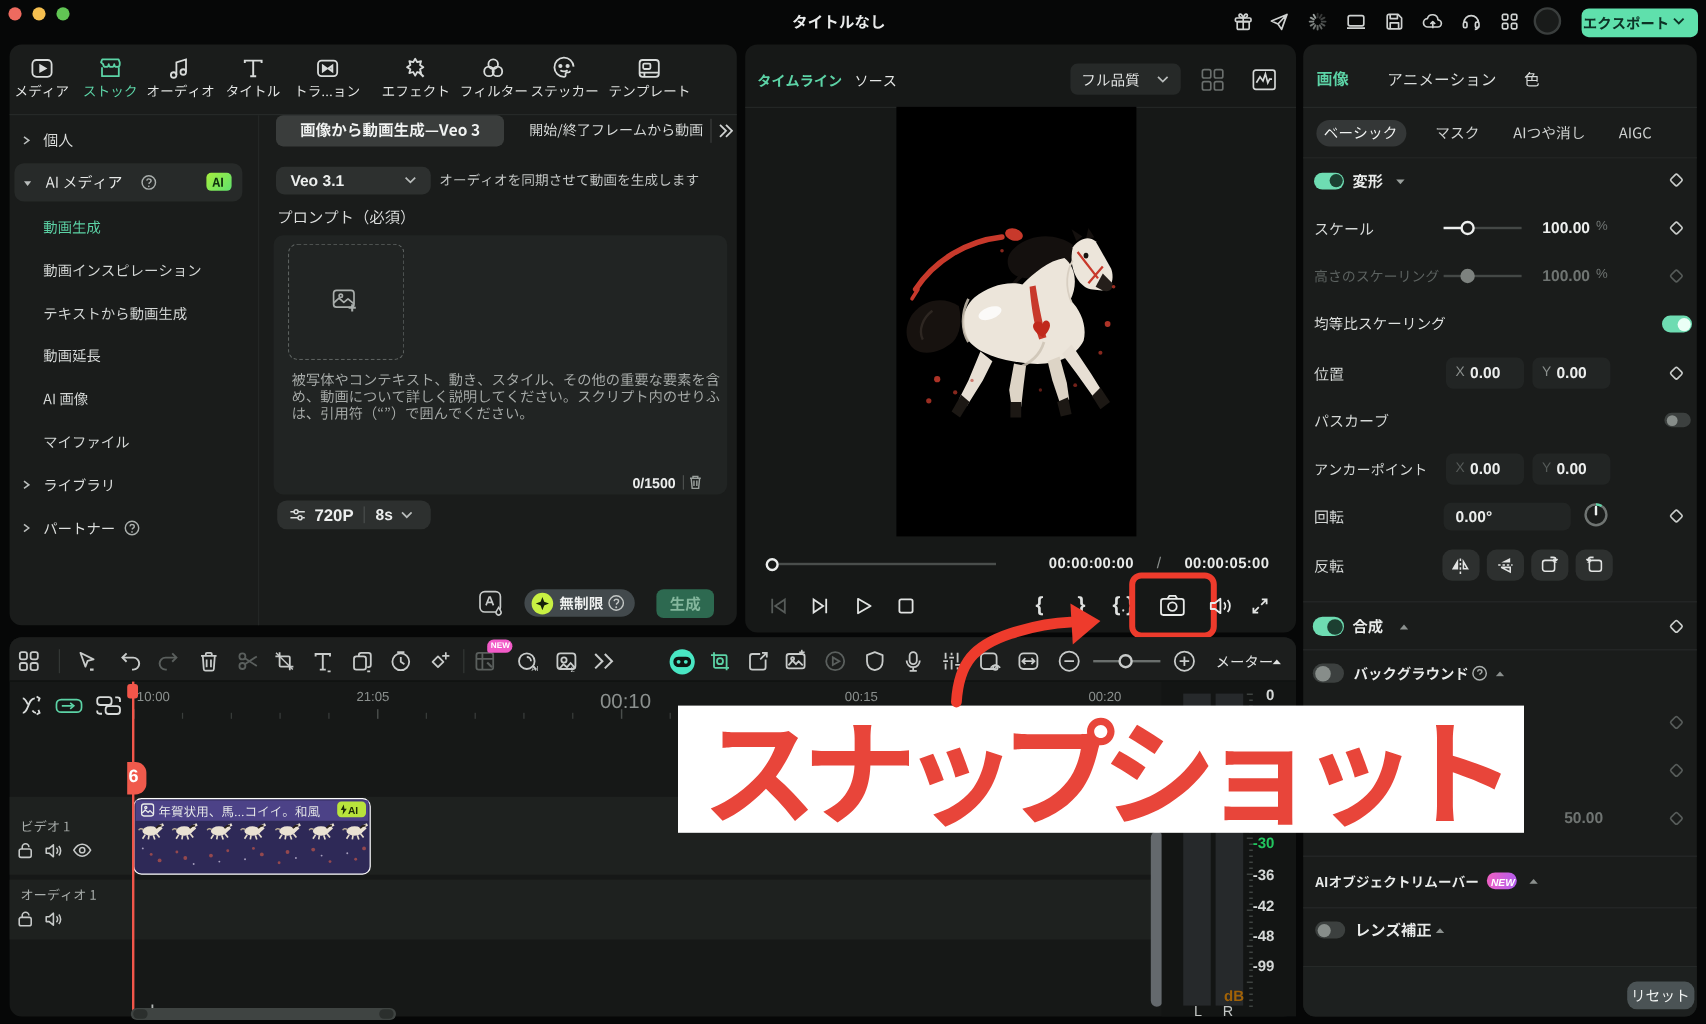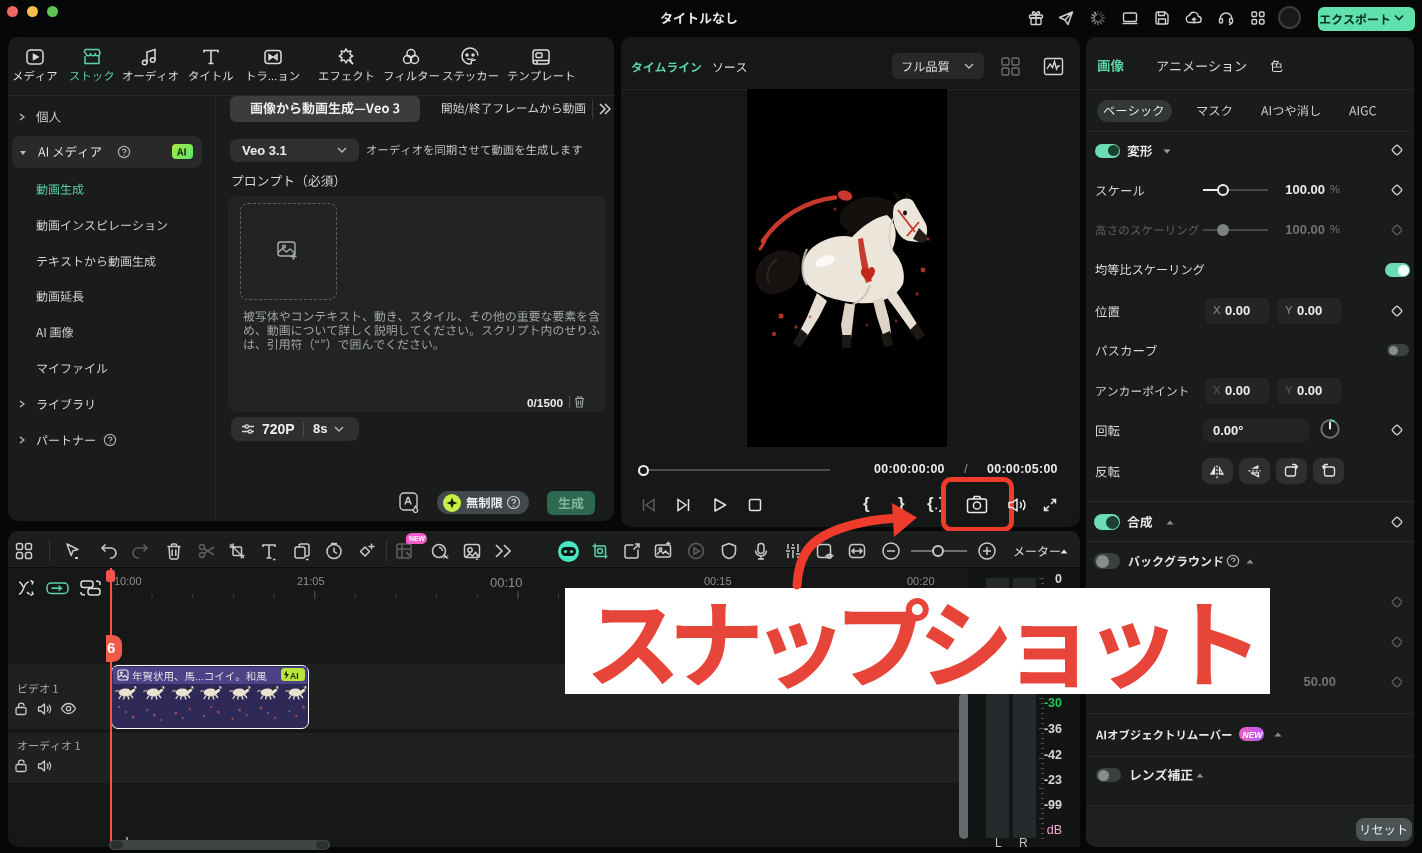--- a/index.html
+++ b/index.html
@@ -812,21 +812,21 @@
       </g>
     </svg>
     <svg style="position:absolute;left:1013.0px;top:542.1px;overflow:visible" width="48" height="18" viewBox="0 -13.9 48 18">
       <path d="M3.4 -7.3 2.7 -6.6C3.9 -5.9 5.2 -4.9 6.1 -4.2C4.9 -2.7 3.5 -1.4 1.4 -0.4L2.2 0.4C4.3 -0.7 5.8 -2.1 6.9 -3.5C7.9 -2.6 8.8 -1.8 9.7 -0.7L10.5 -1.6C9.6 -2.5 8.6 -3.4 7.5 -4.3C8.3 -5.5 8.9 -6.8 9.3 -7.9C9.4 -8.1 9.6 -8.5 9.7 -8.7L8.6 -9.1C8.6 -8.9 8.5 -8.5 8.4 -8.2C8 -7.2 7.5 -6.1 6.7 -5C5.8 -5.7 4.4 -6.7 3.4 -7.3Z M13.2 -5.2V-4C13.6 -4.1 14.2 -4.1 14.9 -4.1C15.8 -4.1 20.6 -4.1 21.5 -4.1C22 -4.1 22.5 -4 22.8 -4V-5.2C22.5 -5.2 22.1 -5.1 21.5 -5.1C20.6 -5.1 15.8 -5.1 14.9 -5.1C14.2 -5.1 13.6 -5.2 13.2 -5.2Z M30.4 -9.4 29.3 -9.8C29.3 -9.5 29.1 -9 29 -8.8C28.4 -7.7 27.2 -5.9 25.1 -4.6L25.9 -4C27.3 -4.9 28.3 -6.1 29.1 -7.2H33.1C32.9 -6.2 32.3 -4.9 31.5 -3.9C30.7 -4.5 29.8 -5 29 -5.5L28.3 -4.8C29.1 -4.4 30 -3.7 30.9 -3.1C29.8 -1.9 28.3 -0.8 26.2 -0.2L27.1 0.5C29.1 -0.2 30.6 -1.3 31.7 -2.5C32.2 -2.1 32.6 -1.8 33 -1.4L33.7 -2.3C33.3 -2.6 32.8 -2.9 32.3 -3.3C33.2 -4.5 33.9 -5.9 34.2 -7C34.3 -7.2 34.4 -7.5 34.5 -7.7L33.7 -8.2C33.5 -8.1 33.2 -8.1 32.9 -8.1H29.6L29.9 -8.5C30 -8.7 30.2 -9.1 30.4 -9.4Z M37.2 -5.2V-4C37.6 -4.1 38.2 -4.1 38.9 -4.1C39.8 -4.1 44.6 -4.1 45.5 -4.1C46 -4.1 46.5 -4 46.8 -4V-5.2C46.5 -5.2 46.1 -5.1 45.5 -5.1C44.6 -5.1 39.8 -5.1 38.9 -5.1C38.2 -5.1 37.6 -5.2 37.2 -5.2Z" fill="#e0e2e1"></path>
     </svg>
     <svg style="position:absolute;left:1060px;top:548.5px;" width="8" height="5" viewBox="0 0 8 5">
       <path d="M0.5 4.5L4 0.5 7.5 4.5z" fill="#e0e2e1"></path>
     </svg>
     <span class="lat" style="left:114px;top:575px;font-size:11px;color:#8b908e">10:00</span>
     <span class="lat" style="left:297px;top:575px;font-size:11px;color:#8b908e">21:05</span>
-    <span class="lat" style="left:490px;top:575px;font-size:13px;color:#8b908e">00:10</span>
+    <span class="lat" style="left:500px;top:575px;font-size:17px;color:#8b908e">00:10</span>
     <span class="lat" style="left:704px;top:575px;font-size:11px;color:#8b908e">00:15</span>
     <span class="lat" style="left:907px;top:575px;font-size:11px;color:#8b908e">00:20</span>
     <svg style="position:absolute;left:0px;top:0px;pointer-events:none" width="1422" height="853" viewBox="0 0 1422 853">
       <rect x="111.0" y="591" width="1.2" height="8" fill="#4a4e4c"></rect>
       <rect x="151.6" y="594" width="1" height="5" fill="#3a3e3c"></rect>
       <rect x="192.3" y="594" width="1" height="5" fill="#3a3e3c"></rect>
       <rect x="232.9" y="594" width="1" height="5" fill="#3a3e3c"></rect>
       <rect x="273.6" y="594" width="1" height="5" fill="#3a3e3c"></rect>
       <rect x="314.2" y="591" width="1.2" height="8" fill="#4a4e4c"></rect>
       <rect x="354.8" y="594" width="1" height="5" fill="#3a3e3c"></rect>
@@ -1096,23 +1096,23 @@
       <rect x="1039" y="818" width="5" height="1" fill="#4a4f4d"></rect>
       <rect x="1041" y="823" width="3" height="1" fill="#4a4f4d"></rect>
       <rect x="1041" y="828" width="3" height="1" fill="#4a4f4d"></rect>
       <rect x="1041" y="833" width="3" height="1" fill="#4a4f4d"></rect>
       <rect x="1041" y="838" width="3" height="1" fill="#4a4f4d"></rect>
     </svg>
     <span class="lat" style="left:1020px;top:572px;width:42px;text-align:right;font-size:12.5px;font-weight:bold;color:#d5d8d7">0</span>
     <span class="lat" style="left:1020px;top:696px;width:42px;text-align:right;font-size:12.5px;font-weight:bold;color:#22c55e">-30</span>
     <span class="lat" style="left:1020px;top:722px;width:42px;text-align:right;font-size:12.5px;font-weight:bold;color:#d5d8d7">-36</span>
     <span class="lat" style="left:1020px;top:748px;width:42px;text-align:right;font-size:12.5px;font-weight:bold;color:#d5d8d7">-42</span>
-    <span class="lat" style="left:1020px;top:773px;width:42px;text-align:right;font-size:12.5px;font-weight:bold;color:#d5d8d7">-23</span>
+    <span class="lat" style="left:1020px;top:773px;width:42px;text-align:right;font-size:12.5px;font-weight:bold;color:#d5d8d7">-48</span>
     <span class="lat" style="left:1020px;top:798px;width:42px;text-align:right;font-size:12.5px;font-weight:bold;color:#d5d8d7">-99</span>
-    <span class="lat" style="left:1020px;top:823px;width:42px;text-align:right;font-size:12.5px;font-weight:normal;color:#f9a8d4">dB</span>
+    <span class="lat" style="left:1020px;top:823px;width:42px;font-size:12.5px;font-weight:bold;color:#a16207">dB</span>
     <span class="lat" style="left:995px;top:836px;font-size:12px;color:#c2c6c4">L</span>
     <span class="lat" style="left:1019px;top:836px;font-size:12px;color:#c2c6c4">R</span>
     <div style="position:absolute;left:565px;top:588px;width:705px;height:106px;background:#ffffff;overflow:hidden">
       <svg style="position:absolute;left:19.7px;top:0" width="666" height="106" viewBox="0 -92 666 106">
         <path d="M80.1 -65.1 72.2 -70.9C70.3 -70.3 66.4 -69.7 62.3 -69.7C58 -69.7 33.4 -69.7 28.4 -69.7C25.5 -69.7 19.7 -70 17.1 -70.4V-56.7C19.1 -56.8 24.4 -57.4 28.4 -57.4C32.5 -57.4 57 -57.4 61 -57.4C58.8 -50.6 53 -41.1 46.7 -33.9C37.6 -23.8 22.8 -12.1 7.3 -6.3L17.2 4C30.3 -2.2 43.1 -12.2 53.3 -22.8C62.3 -14.2 71.2 -4.4 77.5 4.2L88.4 -5.3C82.8 -12.2 71.1 -24.5 61.6 -32.7C68.1 -41.5 73.4 -51.6 76.7 -59.1C77.6 -61.1 79.3 -64 80.1 -65.1Z M91.6 -54.8V-41.6C94.5 -41.8 98.4 -42 102.6 -42H127.1C126.3 -25.8 119.9 -12 101.1 -3.5L113 5.4C133.7 -7 139.7 -22.8 140.3 -42H161.9C165.8 -42 170.5 -41.8 172.5 -41.7V-54.7C170.5 -54.5 166.4 -54.1 162 -54.1H140.4V-64.6C140.4 -67.7 140.6 -73 141.2 -75.9H125.9C126.8 -73 127.2 -68 127.2 -64.7V-54.1H102.2C98.4 -54.1 94.4 -54.5 91.6 -54.8Z M214.9 -57 203.5 -53.3C205.9 -48.3 210.1 -36.7 211.2 -32L222.8 -36C221.4 -40.4 216.7 -52.9 214.9 -57ZM250.3 -50 236.9 -54.3C235.7 -42.3 231.1 -29.6 224.6 -21.4C216.6 -11.4 203.3 -4.1 192.7 -1.3L202.8 8.9C214 4.7 226 -3.4 234.9 -14.9C241.5 -23.3 245.5 -33.3 248 -43C248.6 -44.9 249.2 -46.9 250.3 -50ZM192.6 -51.9 181.1 -47.8C183.4 -43.6 188.2 -30.8 189.8 -25.6L201.5 -30C199.6 -35.4 195 -47 192.6 -51.9Z M326.8 -70.4C326.8 -73.4 329.3 -75.9 332.4 -75.9C335.3 -75.9 337.8 -73.4 337.8 -70.4C337.8 -67.4 335.3 -64.9 332.4 -64.9C329.3 -64.9 326.8 -67.4 326.8 -70.4ZM320.8 -70.4 321 -68.5C319 -68.3 316.9 -68.2 315.6 -68.2C310.1 -68.2 278.3 -68.2 271.1 -68.2C267.9 -68.2 262.5 -68.5 259.7 -68.9V-55.4C262.1 -55.6 266.7 -55.8 271.1 -55.8C278.3 -55.8 310 -55.8 315.7 -55.8C314.5 -47.5 310.8 -36.7 304.5 -28.7C296.7 -18.9 285.9 -10.6 266.9 -6.1L277.3 5.4C294.4 -0.2 307.2 -9.7 315.9 -21.2C324 -31.9 328.1 -46.8 330.3 -56.2L331.1 -59L332.4 -58.9C338.6 -58.9 343.8 -64.1 343.8 -70.4C343.8 -76.7 338.6 -81.9 332.4 -81.9C326 -81.9 320.8 -76.7 320.8 -70.4Z M362.5 -76 355.5 -65.5C361.8 -61.9 371.8 -55.4 377.2 -51.6L384.4 -62.3C379.3 -65.8 368.8 -72.6 362.5 -76ZM344.6 -7.9 351.8 4.8C360.4 3.3 374.1 -1.5 383.9 -7.1C399.6 -16.1 413.2 -28.3 422.1 -41.6L414.7 -54.6C407 -40.9 393.7 -27.7 377.3 -18.6C366.9 -12.9 355.4 -9.7 344.6 -7.9ZM347.7 -54.1 340.7 -43.5C347.1 -40.1 357.1 -33.6 362.6 -29.9L369.6 -40.6C364.7 -44.1 354.1 -50.7 347.7 -54.1Z M435.4 -8.2V3.6C437 3.6 441 3.4 443.6 3.4H480L479.9 7.2H492C492 5.5 491.9 2.2 491.9 0.7C491.9 -7 491.9 -43.6 491.9 -47.5C491.9 -49.5 491.9 -52.7 492 -54C490.5 -53.9 486.9 -53.8 484.6 -53.8C476.8 -53.8 456.1 -53.8 448.4 -53.8C444.8 -53.8 438.9 -54 436.4 -54.2V-42.6C438.8 -42.8 444.8 -43 448.4 -43C456.1 -43 476.3 -43 480 -43V-31.4H449.4C445.8 -31.4 441.4 -31.5 438.9 -31.7V-20.4C441.2 -20.4 445.8 -20.5 449.4 -20.5H480V-7.8H443.7C440.3 -7.8 437 -8 435.4 -8.2Z M547.7 -57 536.3 -53.3C538.7 -48.3 542.9 -36.7 544 -32L555.6 -36C554.2 -40.4 549.5 -52.9 547.7 -57ZM583.1 -50 569.7 -54.3C568.5 -42.3 563.9 -29.6 557.4 -21.4C549.4 -11.4 536.1 -4.1 525.5 -1.3L535.6 8.9C546.8 4.7 558.8 -3.4 567.7 -14.9C574.3 -23.3 578.3 -33.3 580.8 -43C581.4 -44.9 582 -46.9 583.1 -50ZM525.4 -51.9 513.9 -47.8C516.2 -43.6 521 -30.8 522.6 -25.6L534.3 -30C532.4 -35.4 527.8 -47 525.4 -51.9Z M612.5 -9.2C612.5 -5.4 612.2 0.4 611.6 4.2H626.6C626.2 0.3 625.7 -6.4 625.7 -9.2V-36.4C636.1 -32.8 650.5 -27.3 660.4 -22.1L665.8 -35.3C657 -39.6 638.6 -46.5 625.7 -50.2V-64.4C625.7 -68.4 626.2 -72.6 626.6 -75.9H611.6C612.3 -72.6 612.5 -67.8 612.5 -64.4C612.5 -56.3 612.5 -16.5 612.5 -9.2Z" fill="#e8453a"></path>
       </svg>
     </div>
     <svg style="position:absolute;left:780px;top:495px;" width="160" height="100" viewBox="0 0 160 100">
       <path d="M17 90 C19 57 32 43 62 33 C84 26 98 24 112 23.5" stroke="#ee3b2c" stroke-width="9" fill="none" stroke-linecap="round"></path>
 <path d="M112 8 L137 22.5 L114 42 Z" fill="#ee3b2c"></path>

